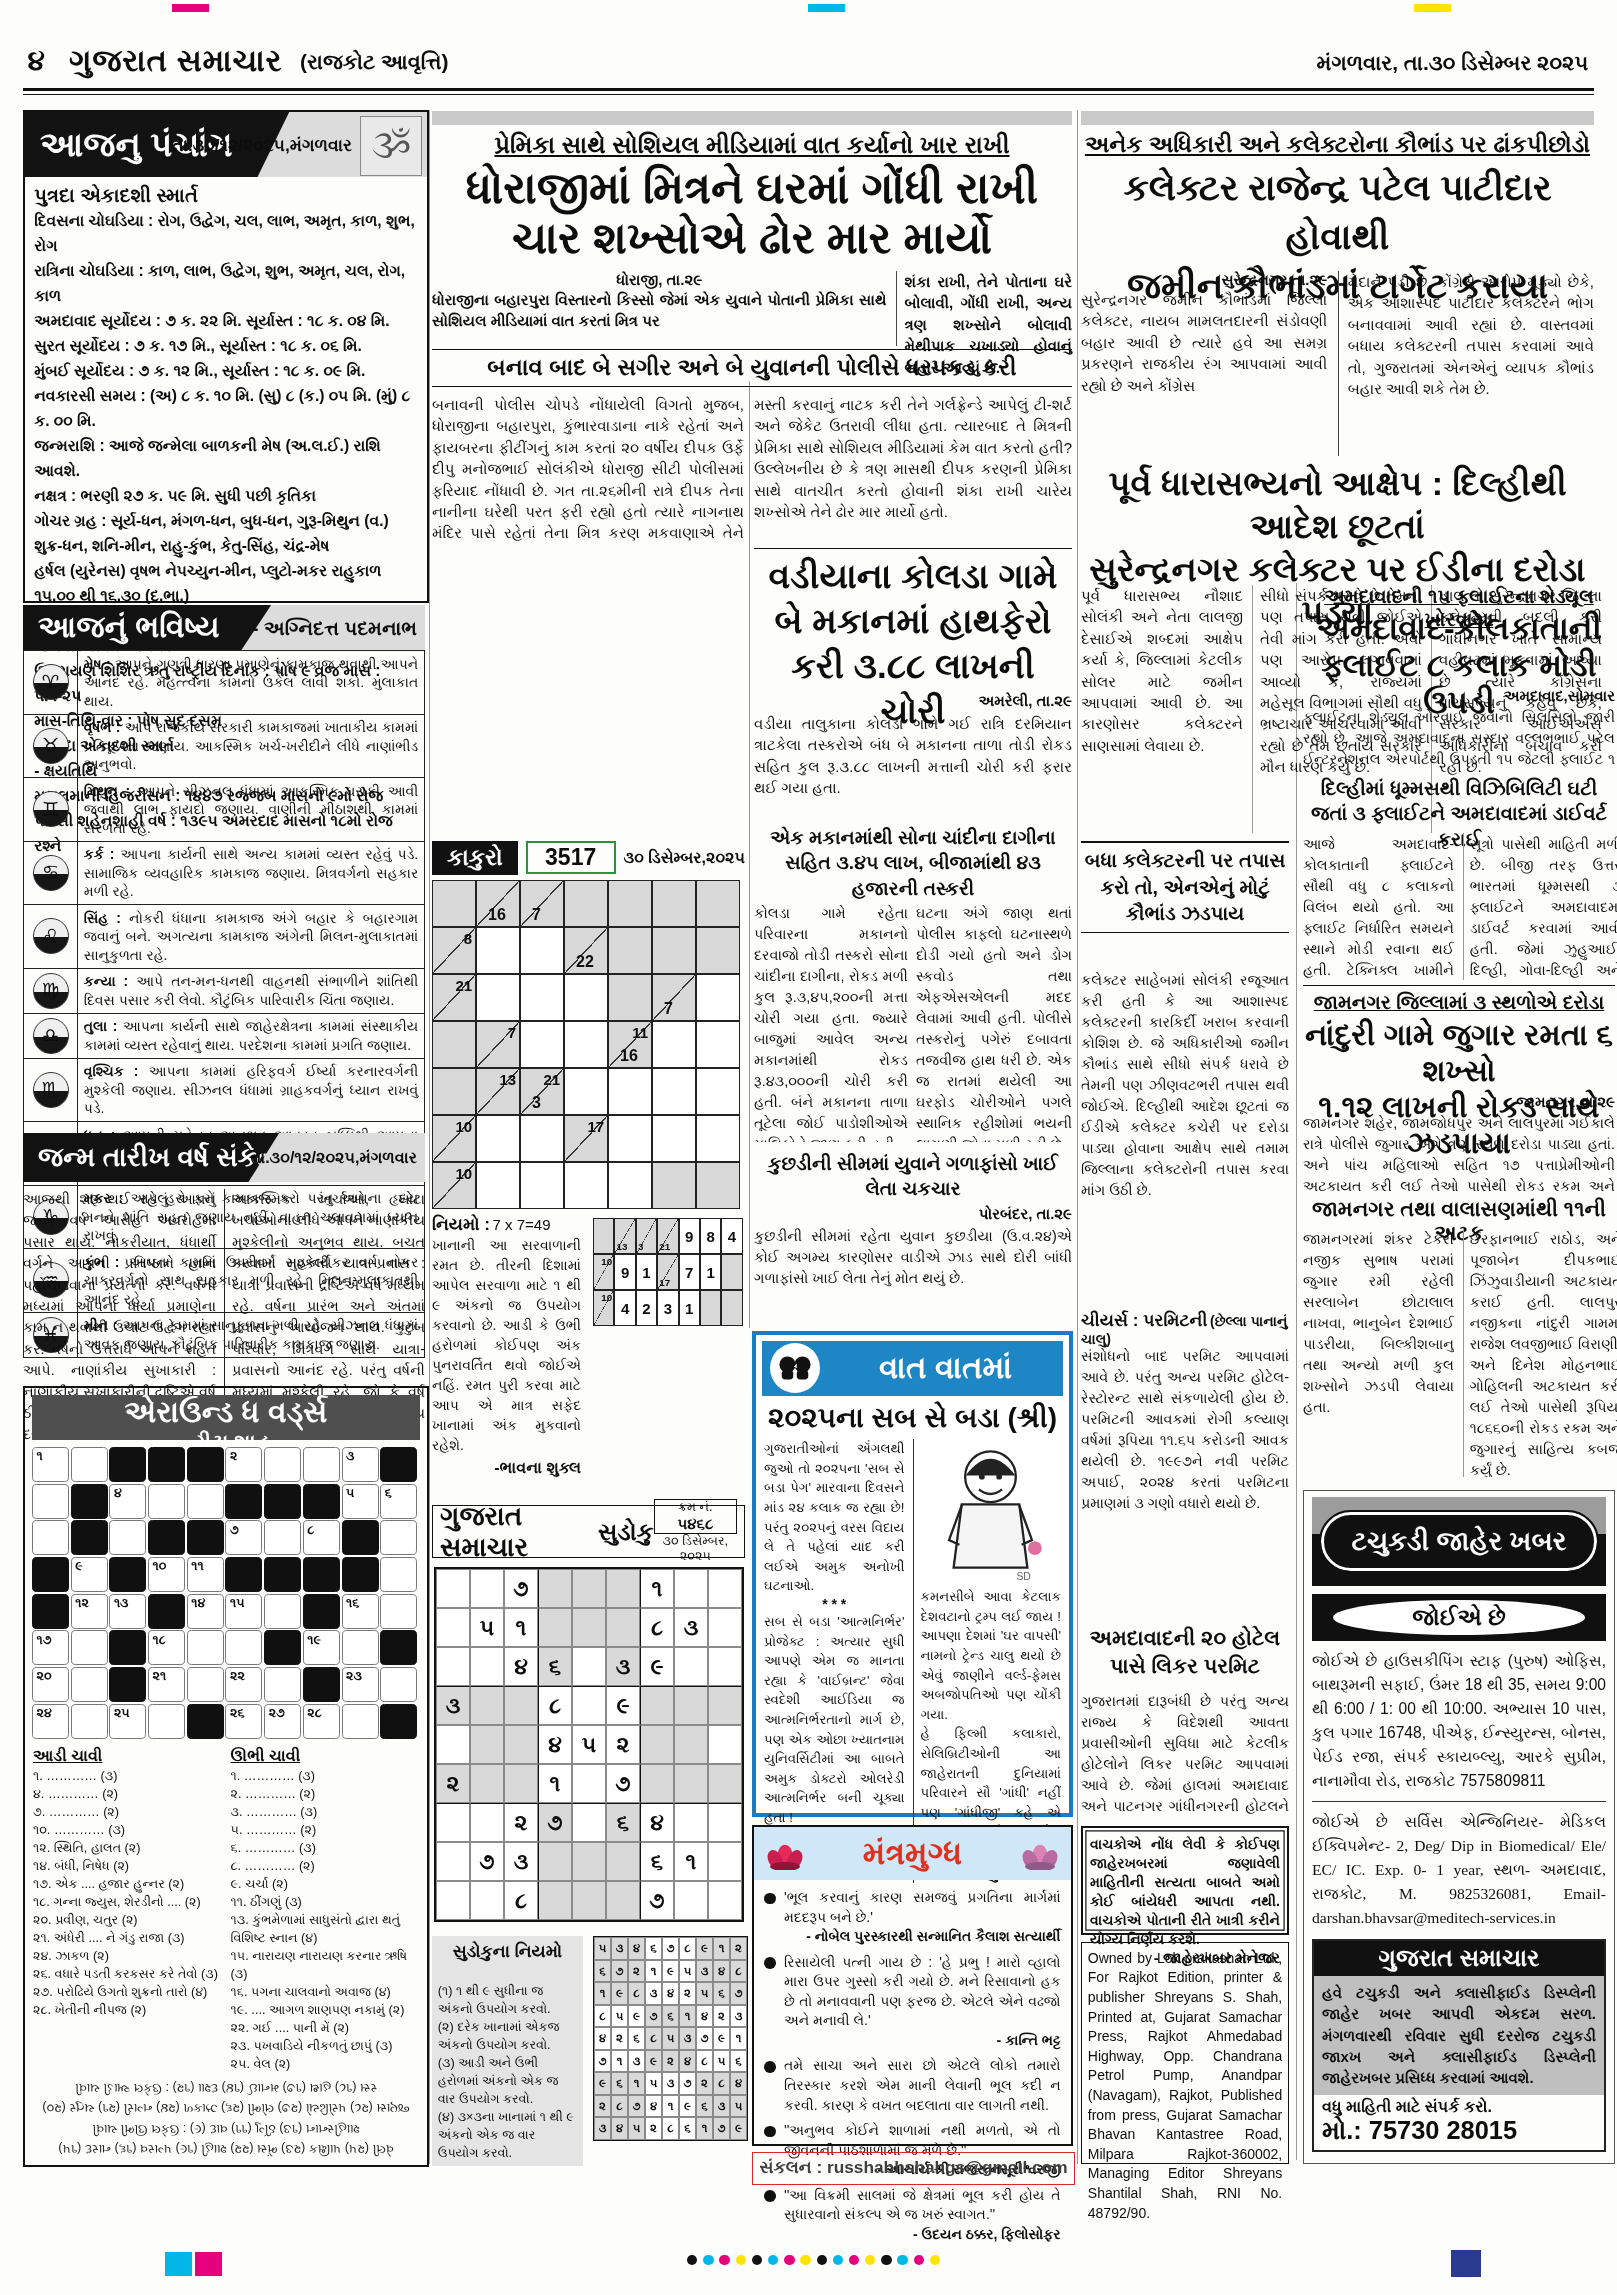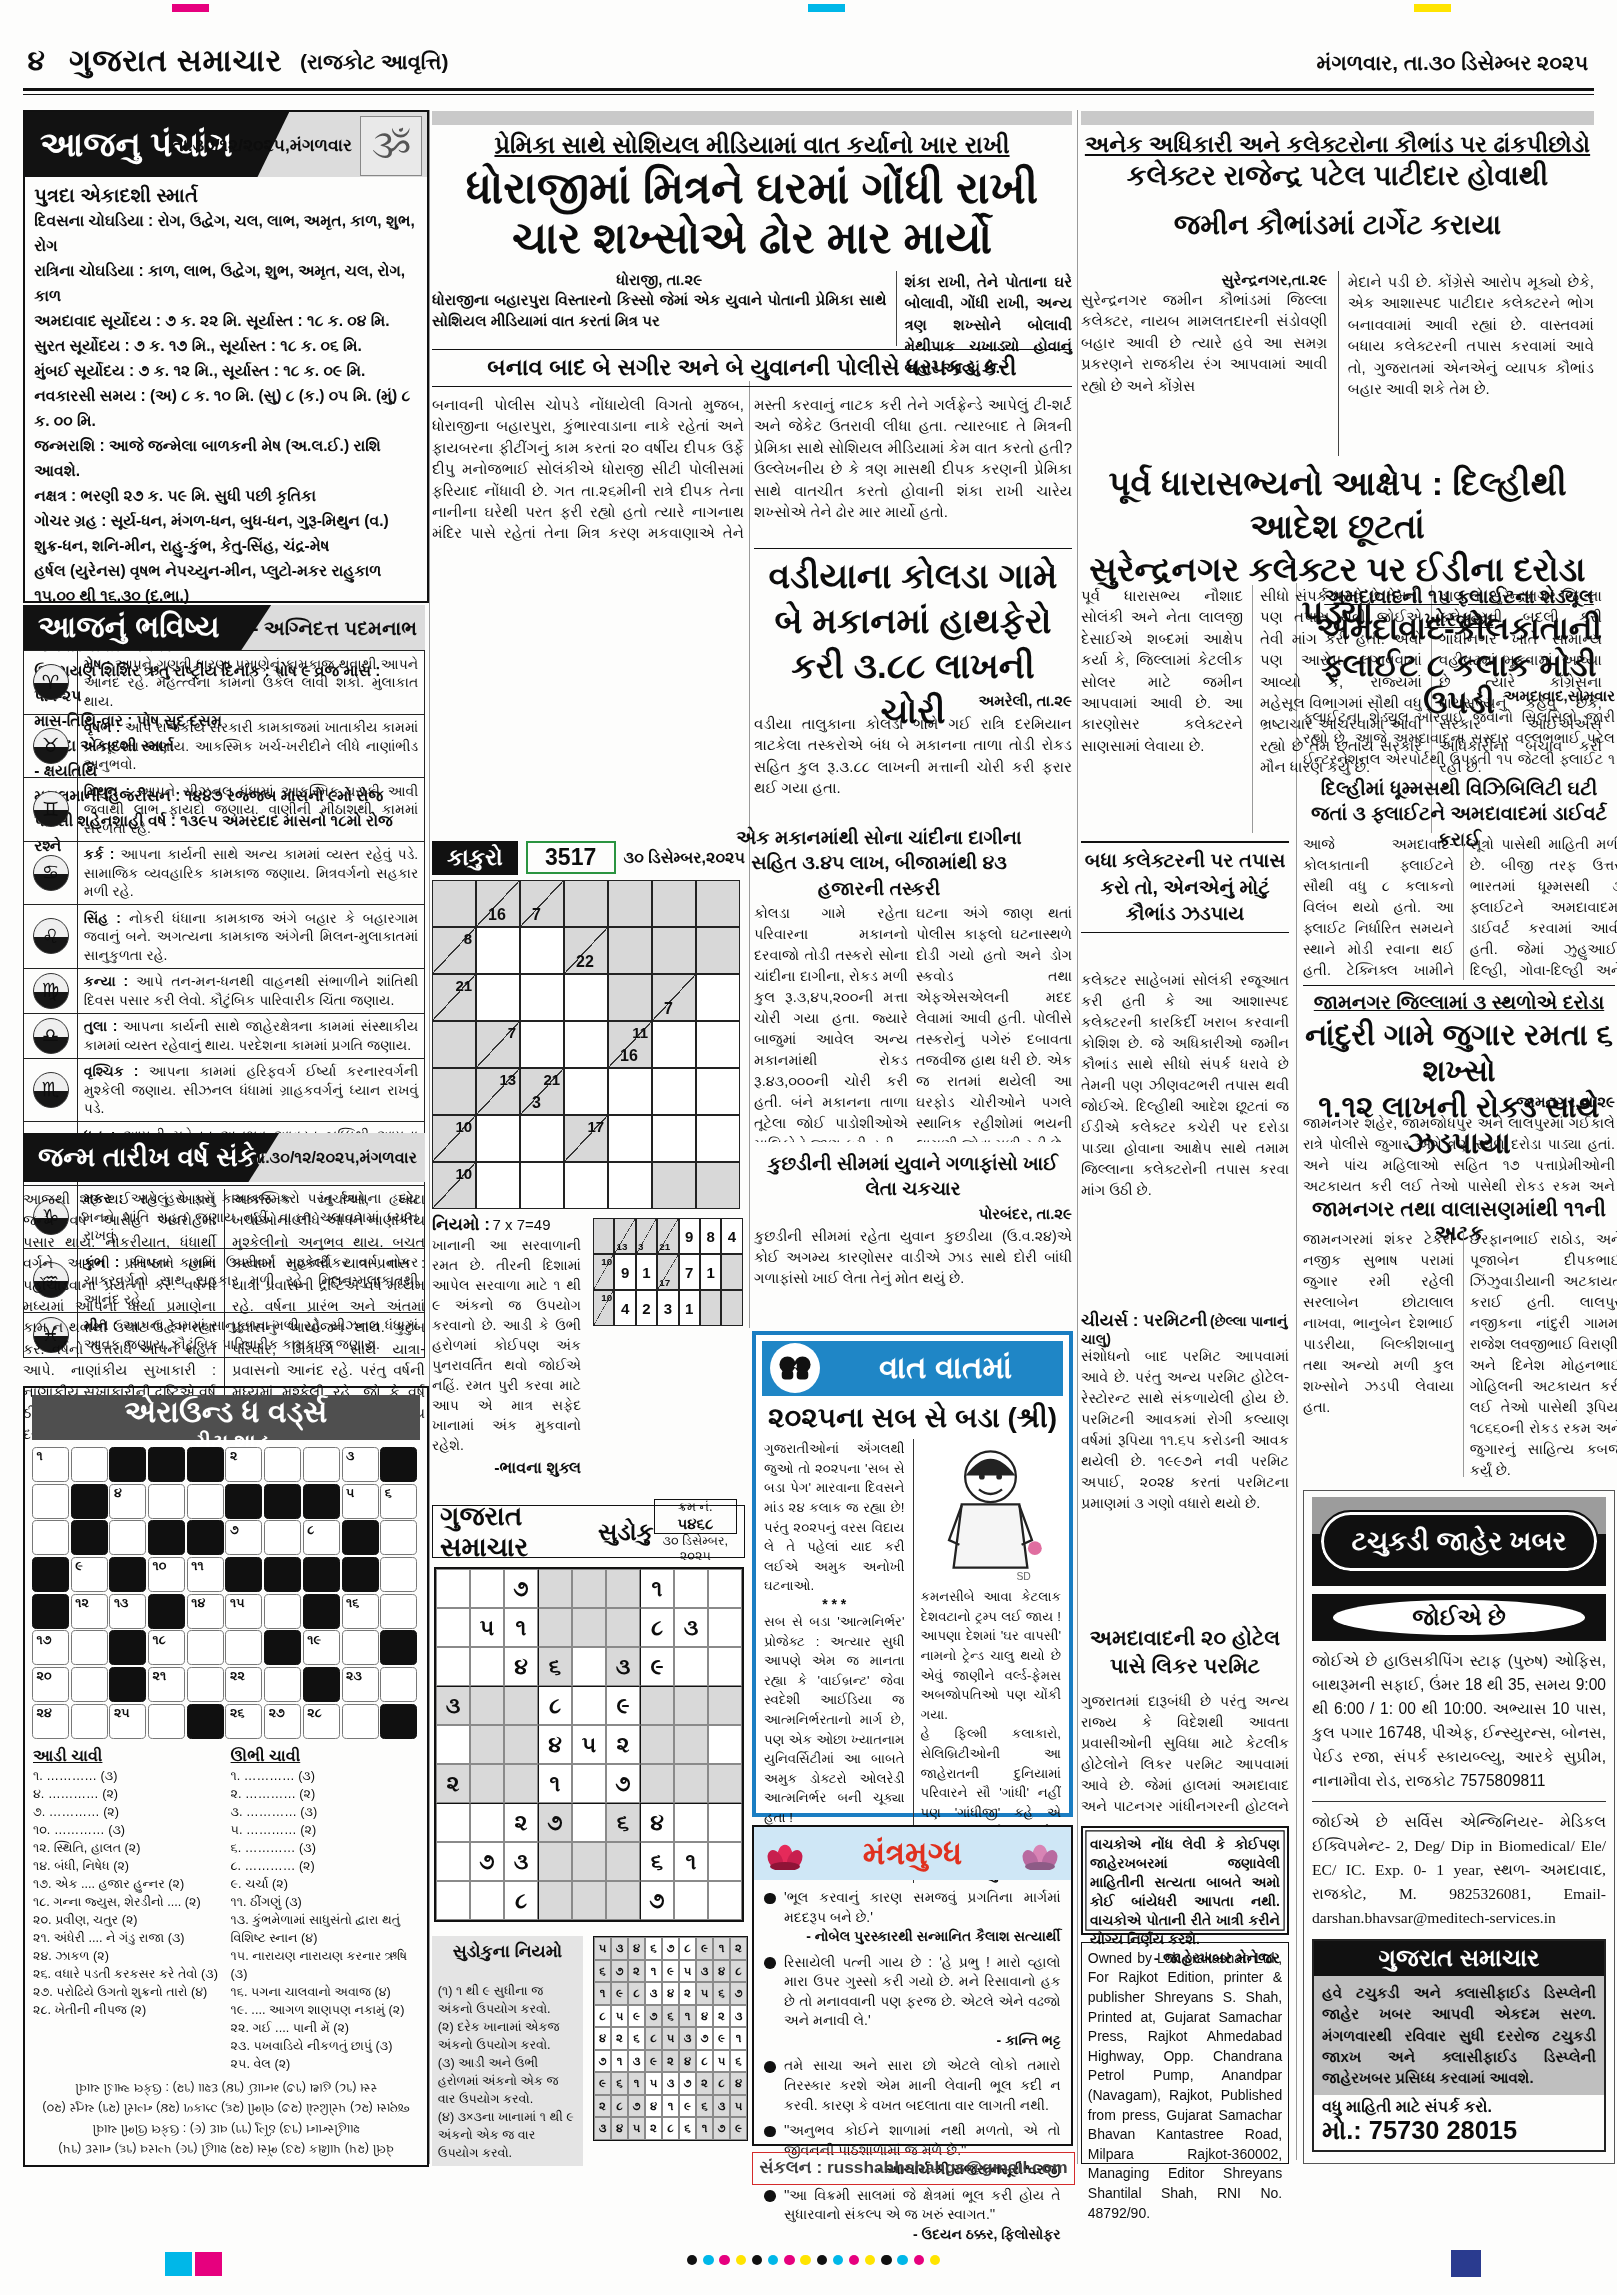--- a/index.html
+++ b/index.html
@@ -437,21 +437,21 @@
   <div class="abs rule" style="left:432px;top:349px;width:640px;height:1.2px;"></div>
   <div class="abs ctr b" style="left:432px;top:354px;width:640px;font-size:23px;">બનાવ બાદ બે સગીર અને બે યુવાનની પોલીસે ધરપકડ કરી</div>
   <div class="abs rule" style="left:432px;top:386px;width:640px;height:1.2px;"></div>
   <div class="abs body26 jst" style="left:432px;top:394px;width:312px;height:149px;overflow:hidden;">બનાવની પોલીસ ચોપડે નોંધાયેલી વિગતો મુજબ, ધોરાજીના બહારપુરા, કુંભારવાડાના નાકે રહેતાં અને ફાયબરના ફીટીંગનું કામ કરતાં ૨૦ વર્ષીય દીપક ઉર્ફે દીપુ મનોજભાઈ સોલંકીએ ધોરાજી સીટી પોલીસમાં ફરિયાદ નોંધાવી છે. ગત તા.૨૬મીની રાત્રે દીપક તેના નાનીના ઘરેથી પરત ફરી રહ્યો હતો ત્યારે નાગનાથ મંદિર પાસે રહેતાં તેના મિત્ર કરણ મકવાણાએ તેને બોલાવ્યો હતો. કરણે ''મારે પાંચ મિનિટ કામ છે'' તેમ કહીં દીપકને રોક્યો હતો. તે જ સમયે ત્યાં હાજર બે સગીર અને મીત શેખવા દીપકને પરાણે કરણના ઘરે ઉપરના માળે લઈ ગયા હતા.</div>
   <div class="abs body26 jst" style="left:754px;top:394px;width:318px;height:149px;overflow:hidden;">મસ્તી કરવાનું નાટક કરી તેને ગર્લફ્રેન્ડે આપેલું ટી-શર્ટ અને જેકેટ ઉતરાવી લીધા હતા. ત્યારબાદ તે મિત્રની પ્રેમિકા સાથે સોશિયલ મીડિયામાં કેમ વાત કરતો હતી? ઉલ્લેખનીય છે કે ત્રણ માસથી દીપક કરણની પ્રેમિકા સાથે વાતચીત કરતો હોવાની શંકા રાખી ચારેય શખ્સોએ તેને ઢોર માર માર્યો હતો.</div>
 
   <div class="abs rule" style="left:754px;top:548px;width:318px;height:1.2px;"></div>
   <div class="abs ctr b" style="left:754px;top:553px;width:318px;font-size:35px;line-height:45px;">વડીયાના કોલડા ગામે બે મકાનમાં હાથફેરો કરી ૩.૮૮ લાખની ચોરી</div>
   <div class="abs rt dl" style="left:754px;top:692px;width:318px;">અમરેલી, તા.૨૯</div>
   <div class="abs body26 jst" style="left:754px;top:713px;width:318px;height:107px;overflow:hidden;">વડીયા તાલુકાના કોલડા ગામે ગઈ રાત્રિ દરમિયાન ત્રાટકેલા તસ્કરોએ બંધ બે મકાનના તાળા તોડી રોકડ સહિત કુલ રૂ.૩.૮૮ લાખની મત્તાની ચોરી કરી ફરાર થઈ ગયા હતા.</div>
-  <div class="abs ctr b" style="left:720px;top:825px;width:318px;font-size:19px;line-height:25.4px;">એક મકાનમાંથી સોના ચાંદીના દાગીના સહિત ૩.૪૫ લાખ, બીજામાંથી ૪૩ હજારની તસ્કરી</div>
+  <div class="abs ctr b" style="left:754px;top:825px;width:318px;font-size:19px;line-height:25.4px;">એક મકાનમાંથી સોના ચાંદીના દાગીના સહિત ૩.૪૫ લાખ, બીજામાંથી ૪૩ હજારની તસ્કરી</div>
   <div class="abs body25 jst" style="left:754px;top:903px;width:154px;height:239px;overflow:hidden;">કોલડા ગામે રહેતા પરિવારના મકાનનો દરવાજો તોડી તસ્કરો સોના ચાંદીના દાગીના, રોકડ મળી કુલ રૂ.૩,૪૫,૨૦૦ની મત્તા ચોરી ગયા હતા. જ્યારે બાજુમાં આવેલ અન્ય મકાનમાંથી રોકડ રૂ.૪૩,૦૦૦ની ચોરી કરી હતી. બંને મકાનના તાળા તૂટેલા જોઈ પાડોશીઓએ માલિકોને જાણ કરી હતી.</div>
   <div class="abs body25 jst" style="left:916px;top:903px;width:156px;height:239px;overflow:hidden;">ઘટના અંગે જાણ થતાં પોલીસ કાફલો ઘટનાસ્થળે દોડી ગયો હતો અને ડોગ સ્કવોડ તથા એફએસએલની મદદ લેવામાં આવી હતી. પોલીસે તસ્કરોનું પગેરું દબાવતા તજવીજ હાથ ધરી છે. એક જ રાતમાં થયેલી આ ઘરફોડ ચોરીઓને પગલે સ્થાનિક રહીશોમાં ભયની લાગણી જોવા મળી રહી છે.</div>
   <div class="abs ctr b" style="left:754px;top:1151px;width:318px;font-size:19px;line-height:25.4px;">કુછડીની સીમમાં યુવાને ગળાફાંસો ખાઈ લેતા ચકચાર</div>
   <div class="abs rt dl" style="left:754px;top:1205px;width:318px;">પોરબંદર, તા.૨૯</div>
   <div class="abs body25 jst" style="left:754px;top:1226px;width:318px;height:95px;overflow:hidden;">કુછડીની સીમમાં રહેતા યુવાન કુછડીયા (ઉ.વ.૨૪)એ કોઈ અગમ્ય કારણોસર વાડીએ ઝાડ સાથે દોરી બાંધી ગળાફાંસો ખાઈ લેતા તેનું મોત થયું છે.</div>
 
   <div class="abs" style="left:432px;top:839px;width:313px;height:37px;display:flex;align-items:center;gap:8px;">
     <div style="background:#111;color:#fff;font-size:23px;font-weight:900;padding:3.5px 15px;">કાકુરો</div>
     <div style="border:2.3px solid #2a9440;font-size:23px;font-weight:bold;padding:1.2px 17.3px;">3517</div>
     <div class="b" style="font-size:16px;margin-left:auto;">૩૦ ડિસેમ્બર,૨૦૨૫</div>
@@ -886,21 +886,21 @@
           <div>''આ વિક્રમી સાલમાં જે ક્ષેત્રમાં ભૂલ કરી હોય તે સુધારવાનો સંકલ્પ એ જ ખરું સ્વાગત.'' <b style="display:block;text-align:right;">- ઉદયન ઠક્કર, ફિલોસોફર</b></div>
         </div>
       </div>
   </div>
 
   <div class="abs ctr" style="left:752px;top:2152px;width:321px;height:31px;border:1.7px solid #d42a2a;color:#404040;
        font-weight:bold;font-size:17.3px;line-height:29px;">સંકલન : russhabhshahgs@gmail.com</div>
 
   <div class="abs grayband" style="left:1081px;top:111px;width:513px;height:14px;"></div>
   <div class="abs ctr kick" style="left:1081px;top:131px;width:513px;font-size:23px;">અનેક અધિકારી અને કલેક્ટરોના કૌભાંડ પર ઢાંકપીછોડો</div>
-  <div class="abs ctr b" style="left:1081px;top:151px;width:513px;font-size:28px;line-height:49px;">
+  <div class="abs ctr b" style="left:1081px;top:163px;width:513px;font-size:36px;line-height:49px;">
     <div>કલેક્ટર રાજેન્દ્ર પટેલ પાટીદાર હોવાથી</div>
     <div>જમીન કૌભાંડમાં ટાર્ગેટ કરાયા</div>
   </div>
   <div class="abs" style="left:1081px;top:271px;width:513px;height:185px;display:flex;gap:10.4px;">
     <div style="width:248px;">
       <div class="dl rt">સુરેન્દ્રનગર,તા.૨૯</div>
       <div class="body26 jst">સુરેન્દ્રનગર જમીન કૌભાંડમાં જિલ્લા કલેક્ટર, નાયબ મામલતદારની સંડોવણી બહાર આવી છે ત્યારે હવે આ સમગ્ર પ્રકરણને રાજકીય રંગ આપવામાં આવી રહ્યો છે અને કોંગ્રેસ</div>
     </div>
     <div class="body26 jst" style="width:248px;border-left:1.2px solid #444;padding-left:9.2px;">મેદાને પડી છે. કોંગ્રેસે આરોપ મૂક્યો છેકે, એક આશાસ્પદ પાટીદાર કલેક્ટરને ભોગ બનાવવામાં આવી રહ્યાં છે. વાસ્તવમાં બધાય કલેક્ટરની તપાસ કરવામાં આવે તો, ગુજરાતમાં એનએનું વ્યાપક કૌભાંડ બહાર આવી શકે તેમ છે.</div>
   </div>

